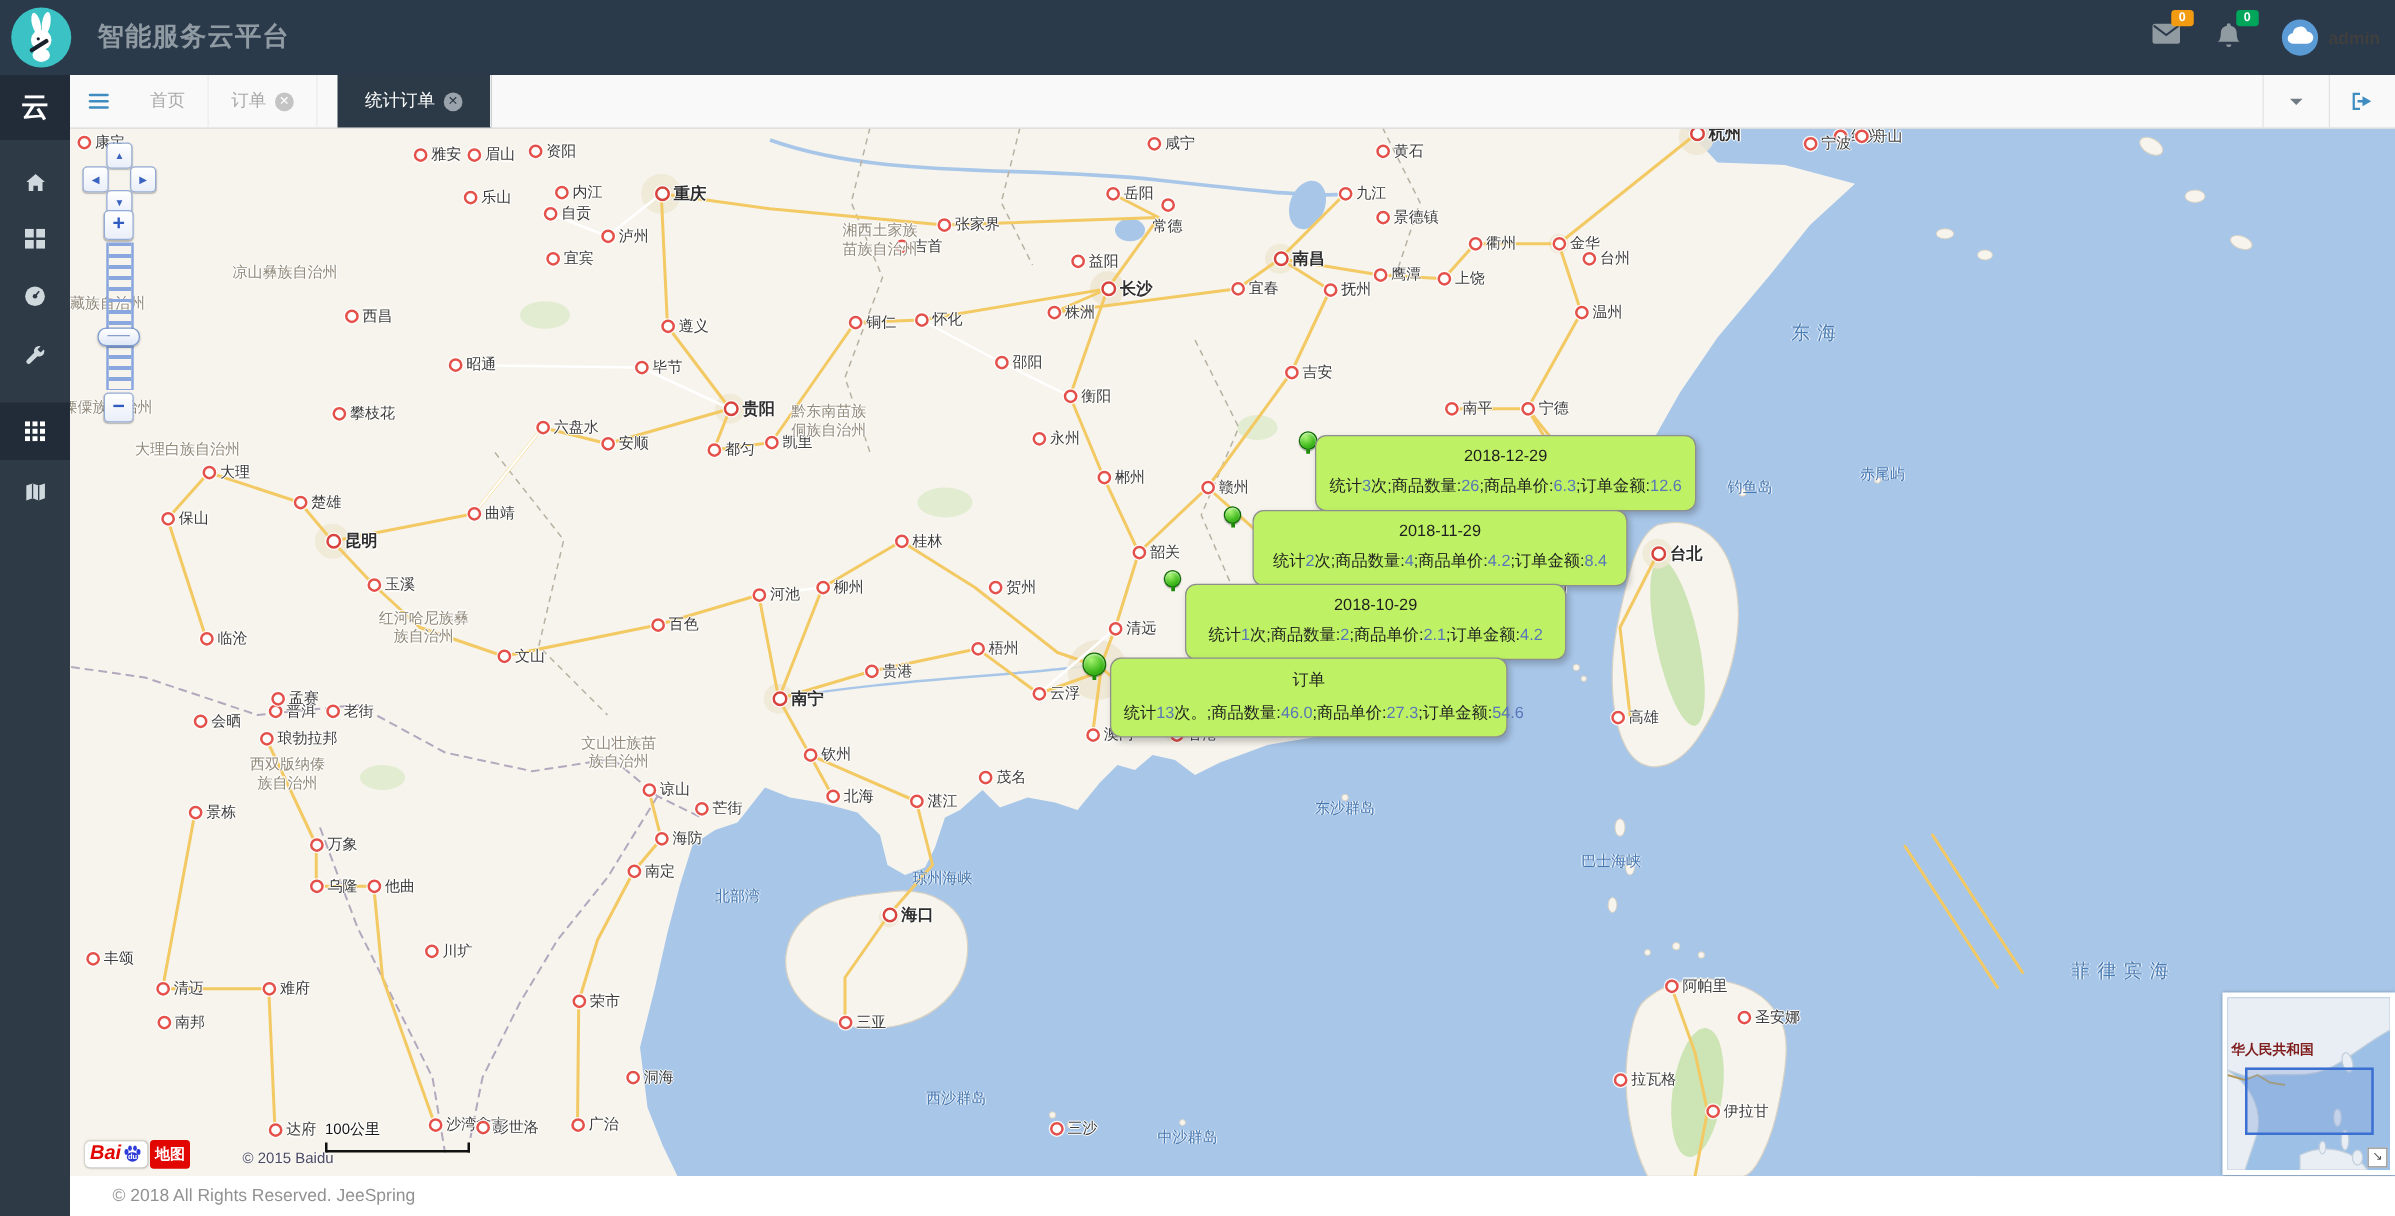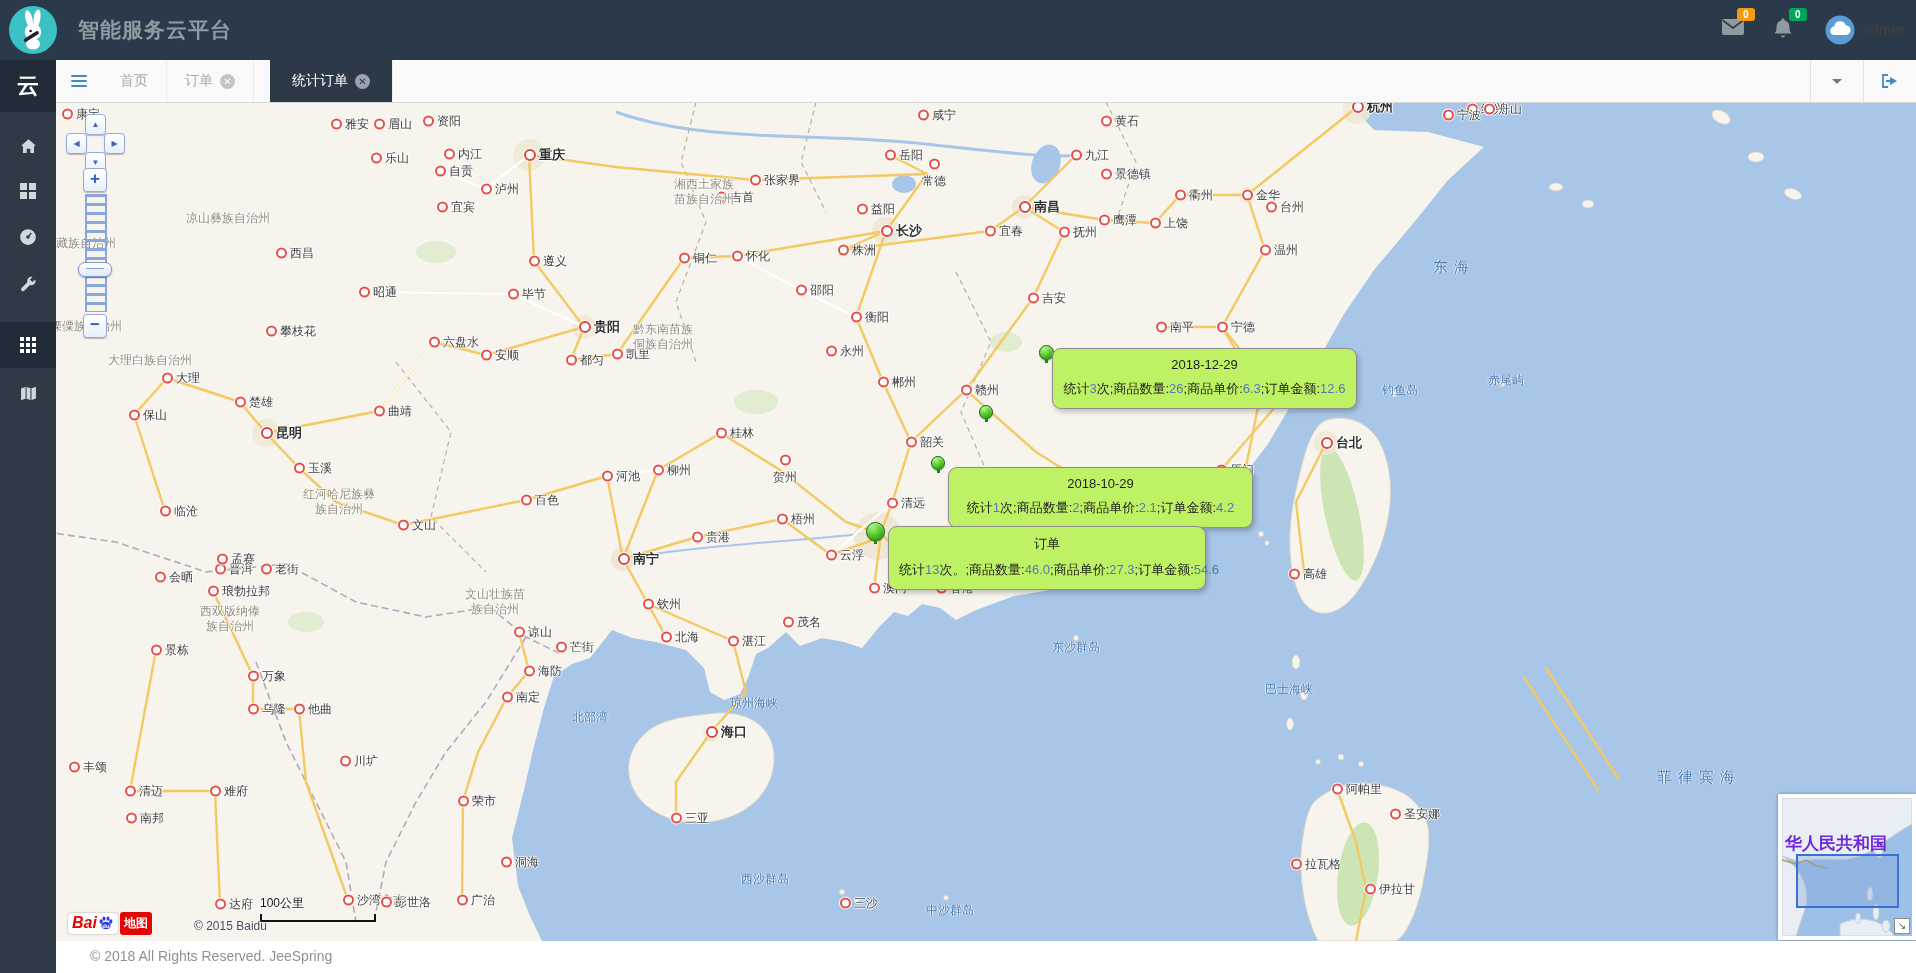--- a/index.html
+++ b/index.html
@@ -105,21 +105,21 @@
     padding:1px 4px 2px;display:flex;align-items:center;gap:1px;}
   .brand .bai{color:#e10601;font-weight:bold;font-style:italic;font-size:16px;}
   .brand .mapbox{margin-left:2px;background:#e10601;border-radius:3px;color:#fff;font-size:12px;
     font-weight:bold;padding:3px 4px;}
   .map-cpy{position:absolute;left:138px;top:817px;z-index:40;font-size:12px;color:#4b4b66;
     text-shadow:1px 0 0 rgba(255,255,255,.8);}
 
   
   .overview{position:absolute;left:1722px;top:692px;width:138px;height:146px;z-index:40;
     background:#9dc1e6;border:4px solid #fff;box-sizing:border-box;box-shadow:0 0 3px rgba(0,0,0,.4);}
-  .ov-red{position:absolute;left:3px;top:34px;color:#6d28d9;font-size:17px;font-weight:bold;white-space:nowrap;}
+  .ov-red{position:absolute;left:3px;top:34px;color:#7f1d1d;font-size:11px;font-weight:bold;white-space:nowrap;}
   .ov-rect{position:absolute;left:14px;top:56px;width:99px;height:50px;background:rgba(130,160,215,.35);
     border:2px solid #3b6fd1;}
   .ov-arrow{position:absolute;right:2px;bottom:2px;width:14px;height:14px;background:#fff;
     border:1px solid #8d8d8d;color:#555;font-size:10px;line-height:14px;text-align:center;cursor:pointer;}
 
   
   .footer{position:absolute;left:56px;top:941px;width:1528px;height:32px;background:#fff;z-index:60;}
   .footer .txt{margin-left:34px;line-height:30px;font-size:14px;color:#919191;}
 </style>
 </head>
@@ -625,21 +625,21 @@
         <span>柳州</span>
       </div>
       <div class="city" style="left: 551px; top: 374px;">
         <span class="dot"></span>
         <span>河池</span>
       </div>
       <div class="city" style="left: 470px; top: 398px;">
         <span class="dot"></span>
         <span>百色</span>
       </div>
-      <div class="city" style="left: 722px; top: 368px; flex-direction: column;">
+      <div class="city" style="left: 740px; top: 368px;">
         <span class="dot"></span>
         <span>贺州</span>
       </div>
       <div class="city" style="left: 726px; top: 417px;">
         <span class="dot"></span>
         <span>梧州</span>
       </div>
       <div class="city" style="left: 641px; top: 435px;">
         <span class="dot"></span>
         <span>贵港</span>
@@ -846,20 +846,24 @@
     </div>
   <div class="layer" id="overlays">
       <div class="marker" style="left: 982.5px; top: 242.5px; width: 13px; height: 13px;"></div>
       <div class="marker" style="left: 923px; top: 303px; width: 12px; height: 12px;"></div>
       <div class="marker" style="left: 875px; top: 354px; width: 12px; height: 12px;"></div>
       <div class="marker" style="left: 809.5px; top: 419.5px; width: 17px; height: 17px;"></div>
       <div class="map-popup" style="left: 996px; top: 246px; width: 283px;">
         <div class="pt">2018-12-29</div>
         <div class="pb"><span>统计</span><span class="num">3</span><span>次;商品数量:</span><span class="num">26</span><span>;商品单价:</span><span class="num">6.3</span><span>;订单金额:</span><span class="num">12.6</span></div>
       </div>
+      <div class="map-popup" style="left: 946px; top: 306px; width: 278px;">
+        <div class="pt">2018-11-29</div>
+        <div class="pb"><span>统计</span><span class="num">2</span><span>次;商品数量:</span><span class="num">4</span><span>;商品单价:</span><span class="num">4.2</span><span>;订单金额:</span><span class="num">8.4</span></div>
+      </div>
       <div class="map-popup" style="left: 892px; top: 365px; width: 283px;">
         <div class="pt">2018-10-29</div>
         <div class="pb"><span>统计</span><span class="num">1</span><span>次;商品数量:</span><span class="num">2</span><span>;商品单价:</span><span class="num">2.1</span><span>;订单金额:</span><span class="num">4.2</span></div>
       </div>
       <div class="map-popup" style="left: 832px; top: 424px; width: 296px;">
         <div class="pt">订单</div>
         <div class="pb"><span>统计</span><span class="num">13</span><span>次。;商品数量:</span><span class="num">46.0</span><span>;商品单价:</span><span class="num">27.3</span><span>;订单金额:</span><span class="num">54.6</span></div>
       </div>
     </div>
 

